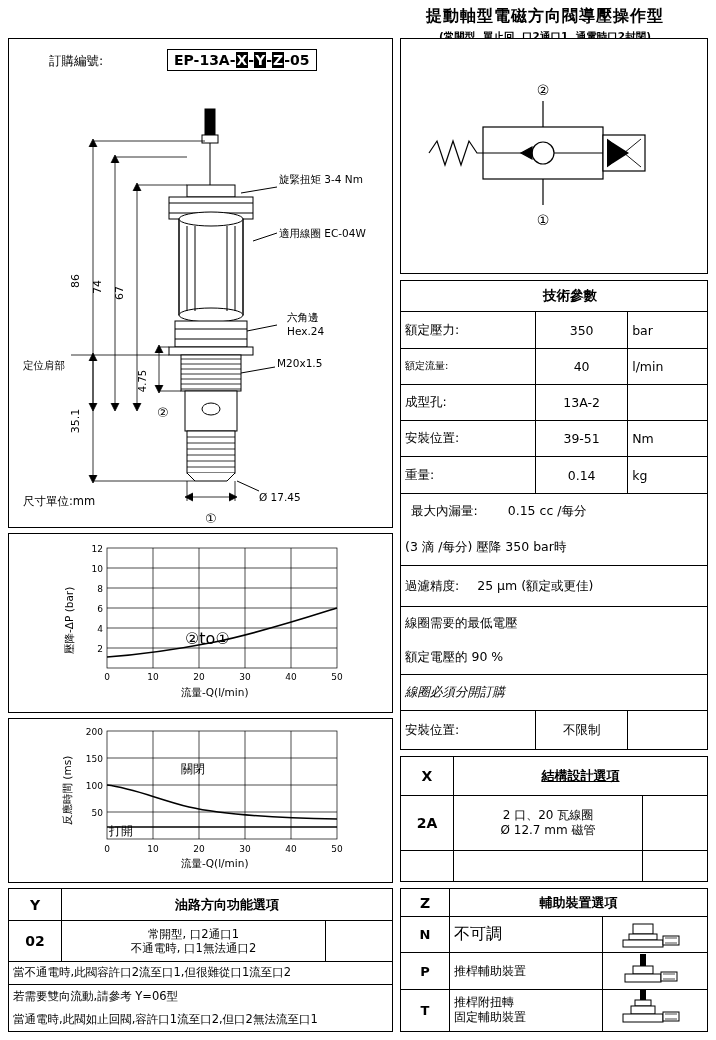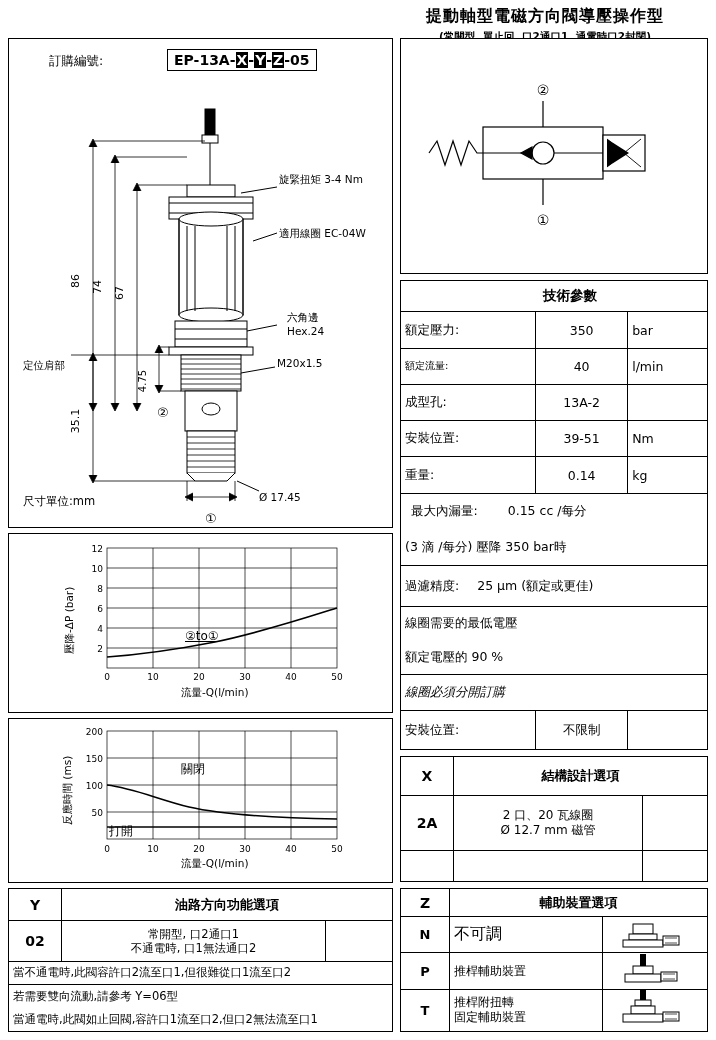--- a/index.html
+++ b/index.html
@@ -202,21 +202,21 @@
         <text x="190" y="146" text-anchor="middle">20</text>
         <text x="236" y="146" text-anchor="middle">30</text>
         <text x="282" y="146" text-anchor="middle">40</text>
         <text x="328" y="146" text-anchor="middle">50</text>
       </g>
     </svg>
     <span class="lbl" style="left:42px;top:42px;width:16px;">
         <span class="rot" style="position:absolute;left:12px;top:78px;">壓降-ΔP (bar)</span>
       </span>
     <span class="lbl" style="left:172px;top:152px;">流量-Q(l/min)</span>
-    <span class="lbl" style="left:176px;top:95px;font-size:12px;text-decoration:underline;">②to①</span>
+    <span class="lbl" style="left:176px;top:95px;font-size:16px;">②to①</span>
   </div>
 
   <div class="box" id="chart2">
     <svg width="383" height="163" viewBox="0 0 383 163">
       <g stroke="#000" fill="none" stroke-width="0.7">
         <rect x="98" y="12" width="230" height="108"></rect>
         <line x1="98" y1="39" x2="328" y2="39"></line>
         <line x1="98" y1="66" x2="328" y2="66"></line>
         <line x1="98" y1="93" x2="328" y2="93"></line>
         <line x1="144" y1="12" x2="144" y2="120"></line>
@@ -368,21 +368,21 @@
       </tr>
     </tbody>
       </table>
   </div>
 
   <div class="box" id="xtab" style="border:none;">
     <table class="grid">
       <tbody>
           <tr style="height:30px;">
         <td class="ctr bold" style="width:44px;font-size:14px;">X</td>
-        <td class="ctr bold" colspan="2" style="font-size:13px;">結構設計選項</td>
+        <td class="ctr bold" colspan="2" style="font-size:13px;text-decoration:underline;">結構設計選項</td>
       </tr>
       <tr style="height:42px;">
         <td class="ctr bold" style="font-size:14px;">2A</td>
         <td class="ctr" style="font-size:12px;line-height:15px;">
           <div>2 口、20 瓦線圈</div>
           <div>Ø 12.7 mm 磁管</div>
         </td>
         <td style="width:56px;"></td>
       </tr>
       <tr style="height:24px;">

